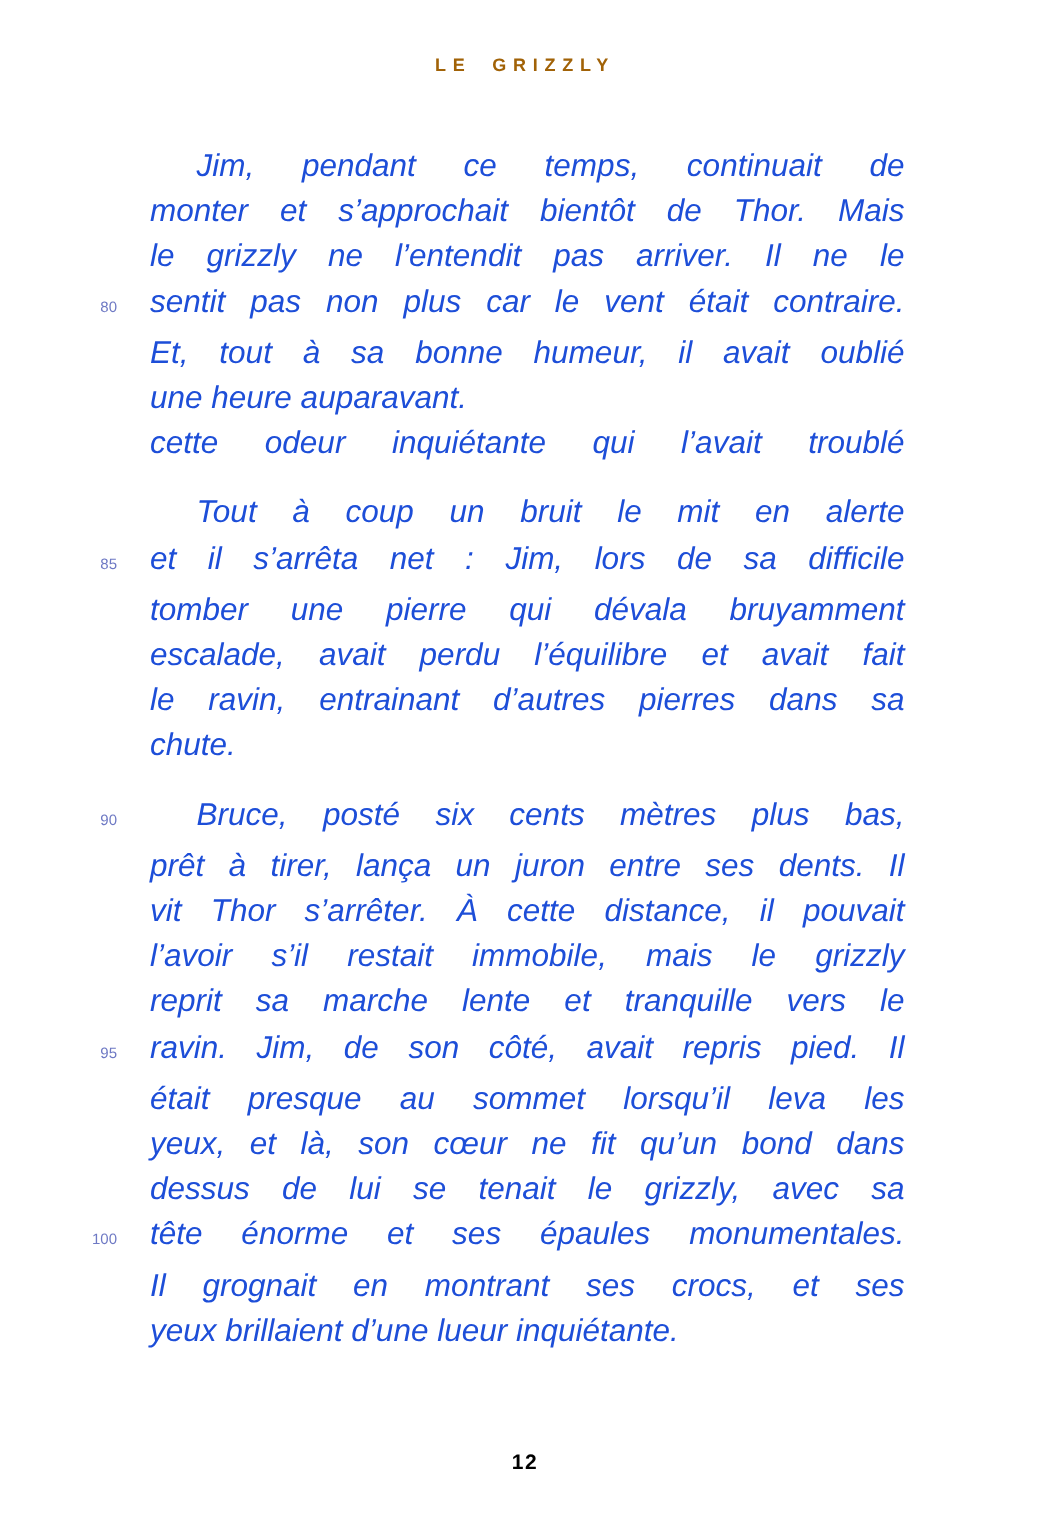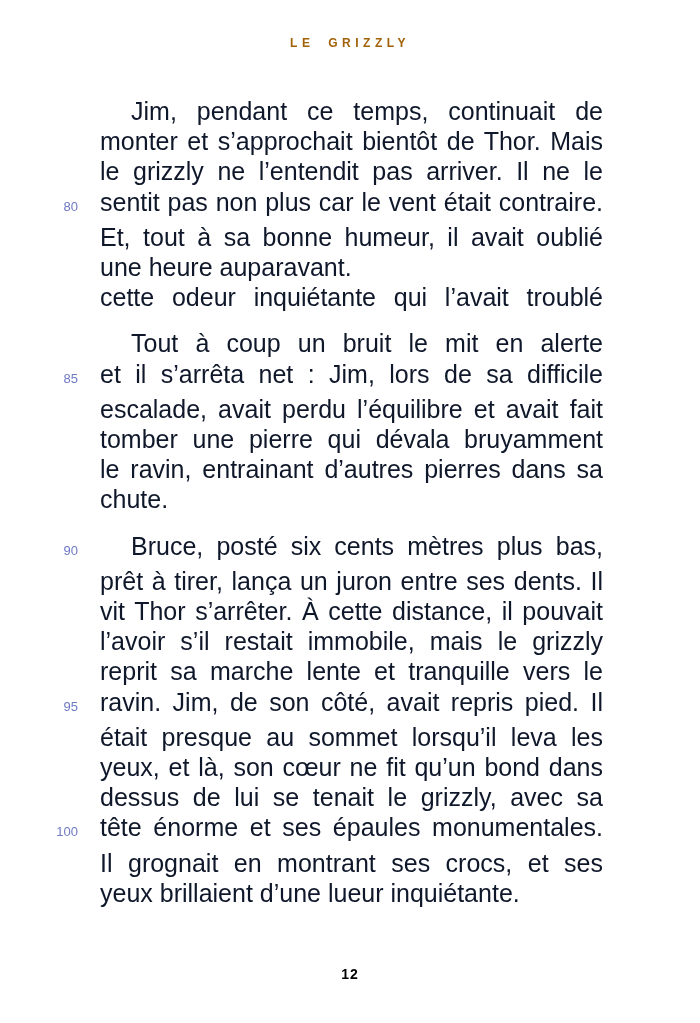--- a/index.html
+++ b/index.html
@@ -40,34 +40,35 @@
   }
   .line {
     display: flex;
     align-items: baseline;
   }
   .num {
     width: 100px;
     box-sizing: border-box;
     padding-right: 22px;
     text-align: right;
-    font-size: 13px;
+    font-size: 10px;
     line-height: 30.2px;
     color: #6e79c4;
     flex: 0 0 auto;
   }
   .txt {
     width: 503px;
     flex: 0 0 auto;
-    font-size: 25px;
+    font-size: 21px;
     line-height: 30.2px;
-    color: #0f172a;
+    color: #1d4ed8;
     text-align: justify;
     text-align-last: justify;
     white-space: normal;
+    font-style: italic;
   }
   .line.first .txt { text-indent: 31px; }
   .line.flush .txt { text-align-last: left; }
   .page-number {
     position: absolute;
     top: 966px;
     left: 0;
     width: 100%;
     text-align: center;
     font-size: 14px;
@@ -117,25 +118,25 @@
         <div class="line first">
           <span class="num"></span>
           <span class="txt">Tout à coup un bruit le mit en alerte</span>
         </div>
         <div class="line">
           <span class="num">85</span>
           <span class="txt">et il s’arrêta net : Jim, lors de sa difficile</span>
         </div>
         <div class="line">
           <span class="num"></span>
-          <span class="txt">escalade, avait perdu l’équilibre et avait fait</span>
+          <span class="txt">tomber une pierre qui dévala bruyamment</span>
         </div>
         <div class="line">
           <span class="num"></span>
-          <span class="txt">tomber une pierre qui dévala bruyamment</span>
+          <span class="txt">escalade, avait perdu l’équilibre et avait fait</span>
         </div>
         <div class="line">
           <span class="num"></span>
           <span class="txt">le ravin, entrainant d’autres pierres dans sa</span>
         </div>
         <div class="line flush">
           <span class="num"></span>
           <span class="txt">chute.</span>
         </div>
       </div>

